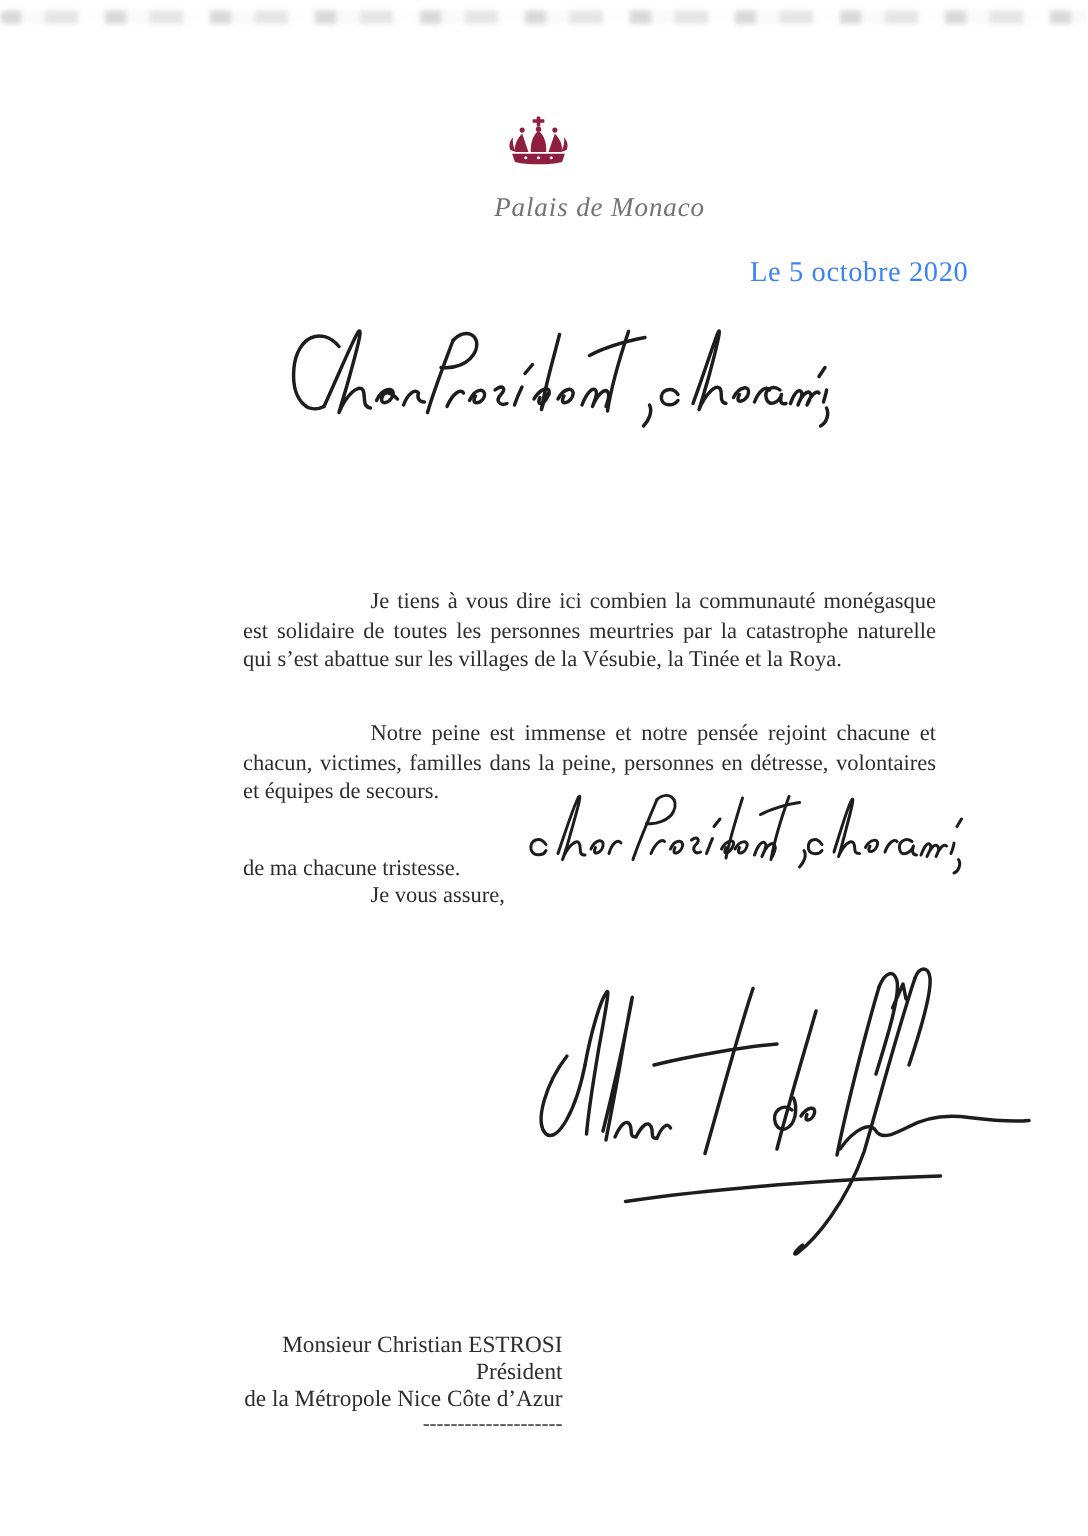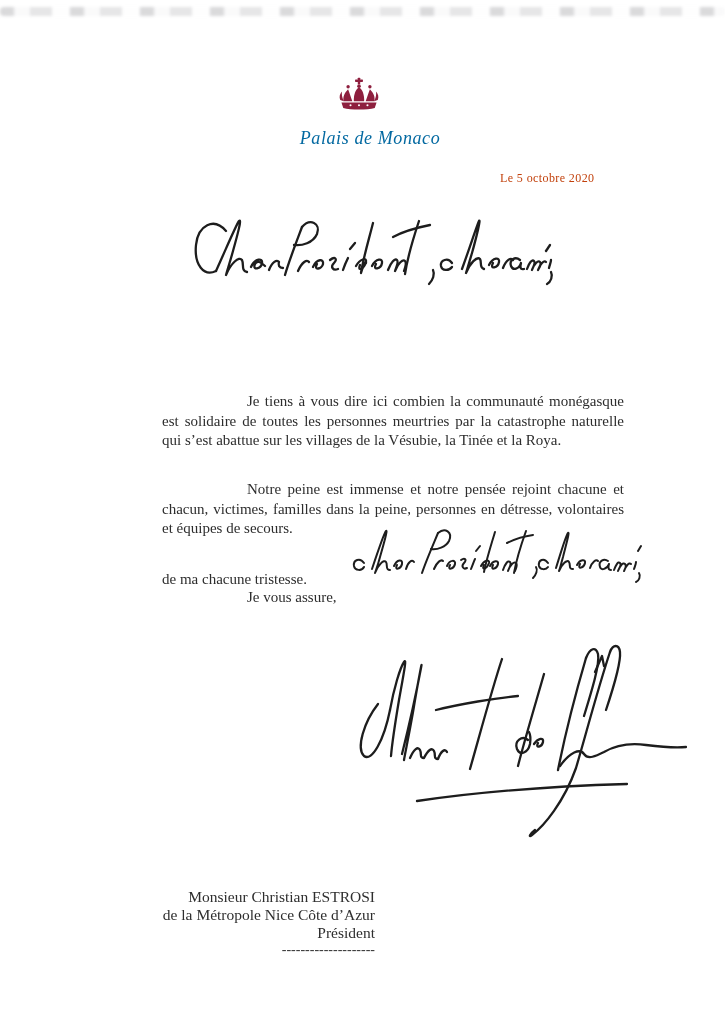--- a/index.html
+++ b/index.html
@@ -16,27 +16,27 @@
     position:absolute;left:0;top:7px;width:725px;height:9px;
     background:repeating-linear-gradient(90deg,
       rgba(120,120,125,.28) 0 14px, rgba(200,200,205,.10) 14px 30px,
       rgba(140,140,145,.22) 30px 52px, rgba(230,230,232,.05) 52px 70px);
     filter:blur(1.6px);
     border-radius:4px;
   }
   .crown{position:absolute;left:336px;top:71px;width:46px;height:46px;}
   .wordmark{
     position:absolute;left:270px;top:128px;width:200px;
-    text-align:center;
+    text-align:right;
     font-style:italic;font-size:18px;letter-spacing:.6px;
-    color:#0369a1;
+    color:#737373;
   }
   .date{
     position:absolute;left:500px;top:171px;
-    font-size:12px;letter-spacing:.4px;color:#c2410c;
+    font-size:19px;letter-spacing:.4px;color:#3b82f6;
   }
   .hw{position:absolute;}
   .hw path{fill:none;stroke:#1d1d1d;stroke-linecap:round;stroke-linejoin:round;}
   .salutation{left:190px;top:213px;width:365px;height:92px;}
   .inline-hw{left:350px;top:527px;width:292px;height:62px;}
   .signature{left:348px;top:644px;width:342px;height:200px;}
   .body-par{
     position:absolute;left:162px;width:462px;
     margin:0;font-size:15px;line-height:19.6px;
     text-align:justify;color:#2d2d2d;
@@ -169,18 +169,18 @@
       <path d="M262,8 C250,44 238,90 228,124 C216,158 196,182 184,191 C180,194 182,190 187,186"></path>
       <path d="M262,8 C265,0 271,0 272,8 C273,18 266,42 258,66"></path>
       <path d="M247,28 L254,12 L256,22"></path>
       <path d="M212,122 C222,108 232,104 236,110 C240,116 248,112 256,108 C270,100 284,99 298,101 C314,103 328,104 338,103"></path>
       <path d="M69,157 C130,148 210,142 279,140"></path>
     </g>
   </svg>
 
   <div class="recipient">
     <div>Monsieur Christian ESTROSI</div>
+    <div>Président</div>
     <div>de la Métropole Nice Côte d’Azur</div>
-    <div>Président</div>
     <div class="sep">--------------------</div>
   </div>
 
 </div>
 
 </body></html>

